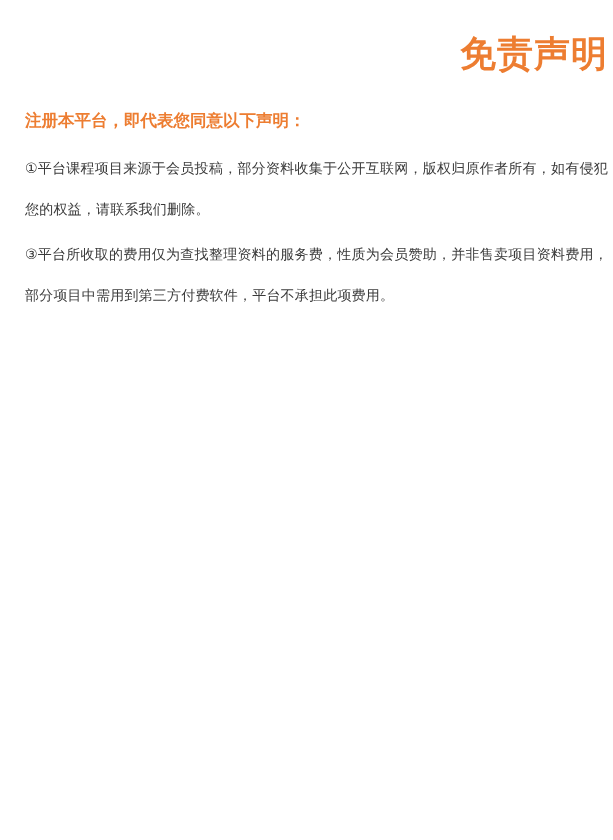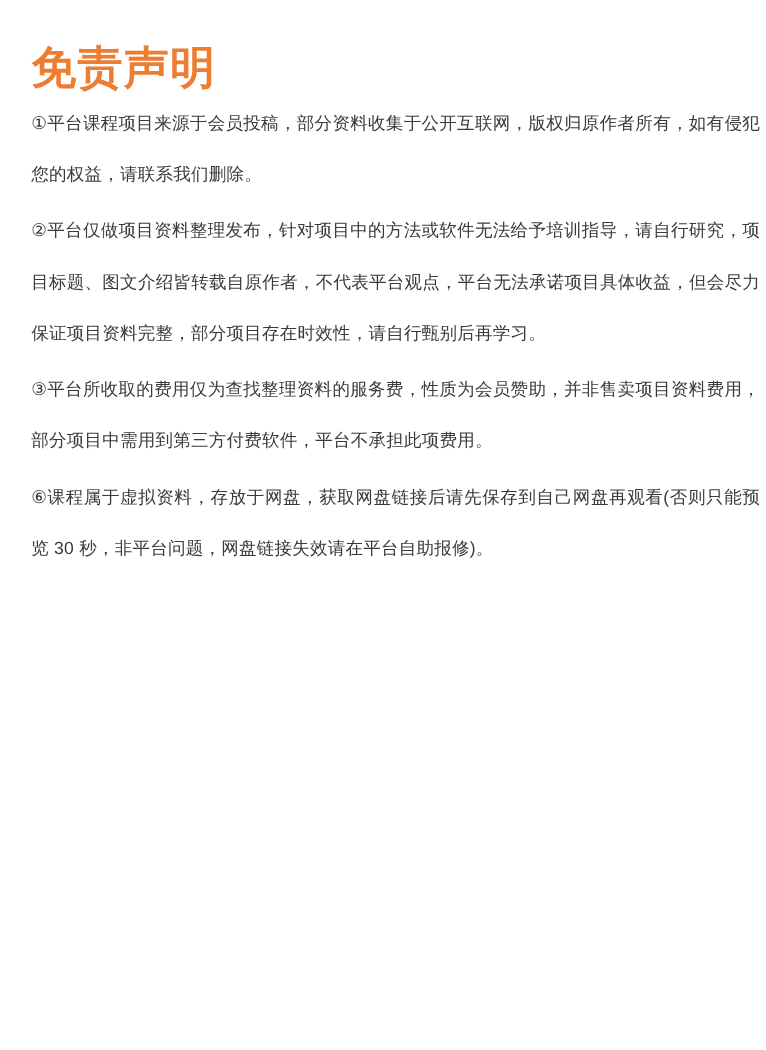--- a/index.html
+++ b/index.html
@@ -20,21 +20,21 @@
     width:613px;height:840px;
     padding:0 5px 0 25px;
     background:var(--bg);
   }
   .doc-title{
     margin-top:31px;
     font-size:36px;
     line-height:1.3;
     font-weight:bold;
     color:var(--accent);
-    text-align:left;
+    text-align:right;
     letter-spacing:1px;
   }
   .intro{
     margin-top:22px;
     margin-bottom:7px;
     font-size:16.5px;
     line-height:41px;
     font-weight:bold;
     color:var(--accent);
   }
@@ -47,23 +47,22 @@
     letter-spacing:0.2px;
     color:var(--body-text);
   }
 </style>
 </head>
 <body>
 
 <div class="page">
   <h1 class="doc-title">免责声明</h1>
 
+  <p class="intro">注册本平台，即代表您同意以下声明：</p>
 
   <p class="para">①平台课程项目来源于会员投稿，部分资料收集于公开互联网，版权归原作者所有，如有侵犯您的权益，请联系我们删除。</p>
 
-  <p class="para">②平台仅做项目资料整理发布，针对项目中的方法或软件无法给予培训指导，请自行研究，项目标题、图文介绍皆转载自原作者，不代表平台观点，平台无法承诺项目具体收益，但会尽力保证项目资料完整，部分项目存在时效性，请自行甄别后再学习。</p>
 
   <p class="para">③平台所收取的费用仅为查找整理资料的服务费，性质为会员赞助，并非售卖项目资料费用，部分项目中需用到第三方付费软件，平台不承担此项费用。</p>
 
 
 
-  <p class="para">⑥课程属于虚拟资料，存放于网盘，获取网盘链接后请先保存到自己网盘再观看(否则只能预览 30 秒，非平台问题，网盘链接失效请在平台自助报修)。</p>
 </div>
 
 </body></html>

